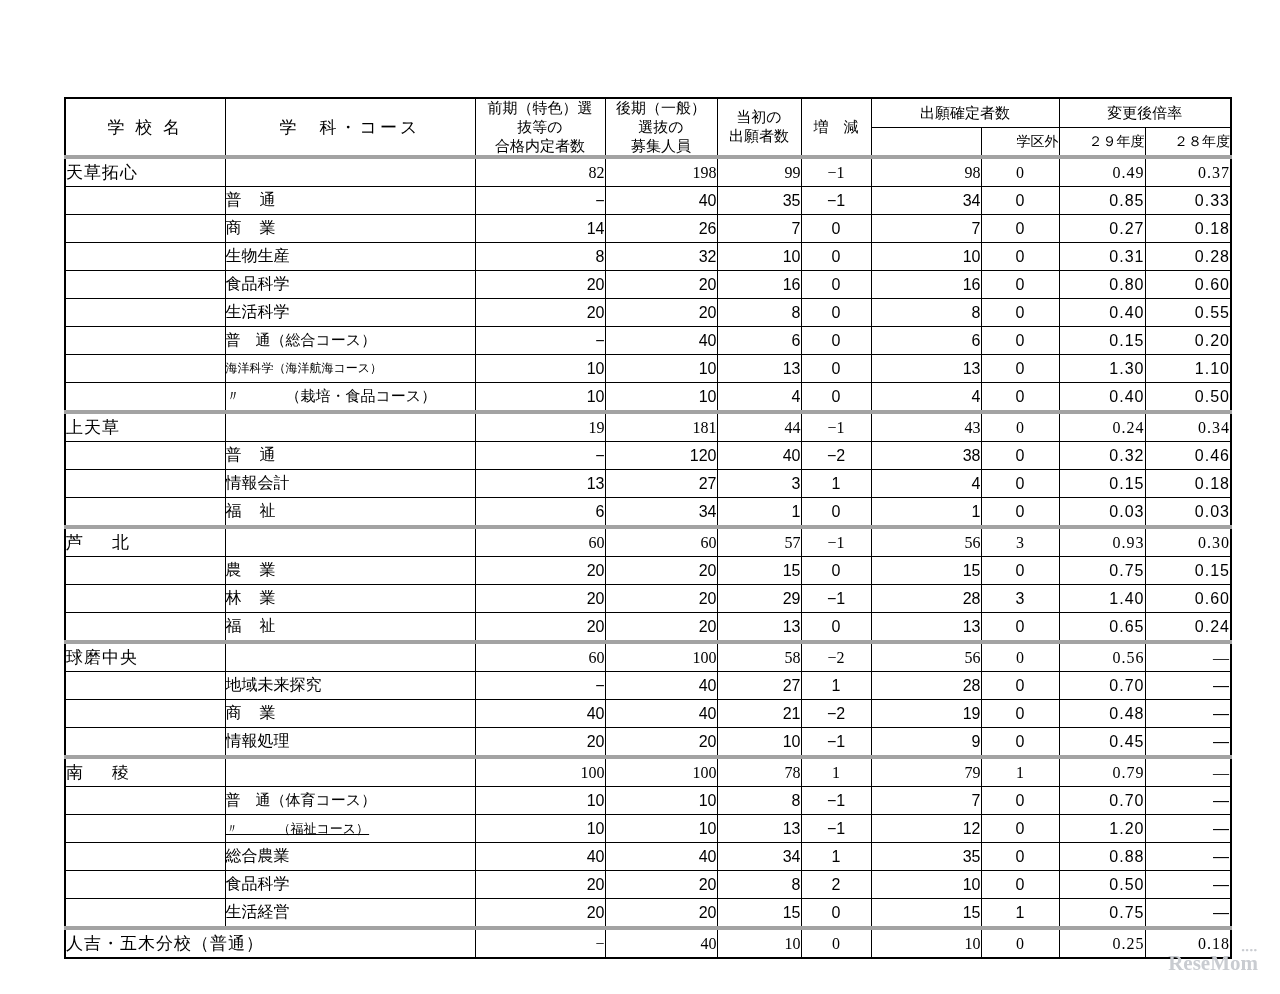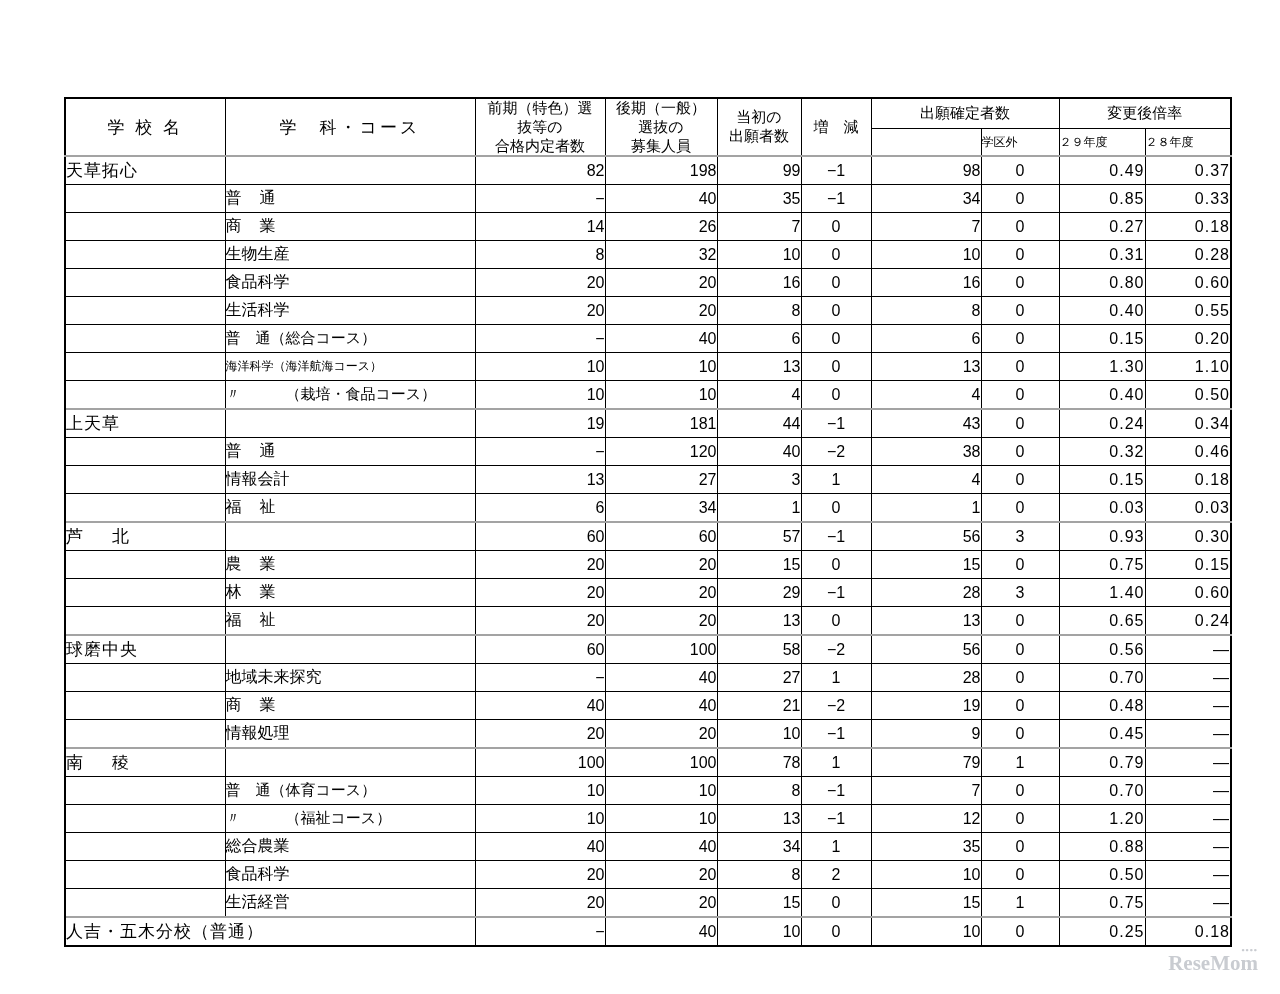--- a/index.html
+++ b/index.html
@@ -74,21 +74,22 @@
   }
   .rate {
     text-align: right;
     padding-right: 10px;
     font-size: 16px;
     letter-spacing: 1px;
     white-space: nowrap;
     margin-top: 33px;
   }
   tr.group-top > td {
-    border-top: 2px solid #a3a3a3;
+    border-top: 4px solid #a3a3a3;
+    font-family: Liberation Serif, serif;
   }
   tr.row > td {
     height: 27px;
   }
   col.c-school { width: 160px; }
   col.c-course { width: 250px; }
   col.c-zenki  { width: 130px; }
   col.c-kouki  { width: 112px; }
   col.c-shogan { width: 84px; }
   col.c-zougen { width: 70px; }
@@ -109,22 +110,22 @@
   }
   .watermark .dots {
     font-size: 9px;
     letter-spacing: 1px;
     display: block;
     text-align: right;
     line-height: 6px;
     margin-bottom: -2px;
   }
   .hdr-sub {
-    text-align: left;
-    font-size: 12px;
+    text-align: right;
+    font-size: 14px;
   }
 </style>
 </head>
 <body>
 
 <div class="page">
 
   <table class="sheet">
     <colgroup>
       <col class="c-school">
@@ -439,21 +440,21 @@
           <td class="num">10</td>
           <td class="num">8</td>
           <td class="ctr">−1</td>
           <td class="num">7</td>
           <td class="ctr">0</td>
           <td class="rate">0.70</td>
           <td class="rate">―</td>
         </tr>
         <tr class="row">
           <td class="school-cell" style="border-right: none; border-left: 2px solid rgb(0, 0, 0);"></td>
-          <td class="course-cell" style="font-size: 15px;">〃　　　（福祉コース）</td>
+          <td class="course-cell" style="font-size: 13px; text-decoration: underline;">〃　　　（福祉コース）</td>
           <td class="num">10</td>
           <td class="num">10</td>
           <td class="num">13</td>
           <td class="ctr">−1</td>
           <td class="num">12</td>
           <td class="ctr">0</td>
           <td class="rate">1.20</td>
           <td class="rate">―</td>
         </tr>
         <tr class="row">

